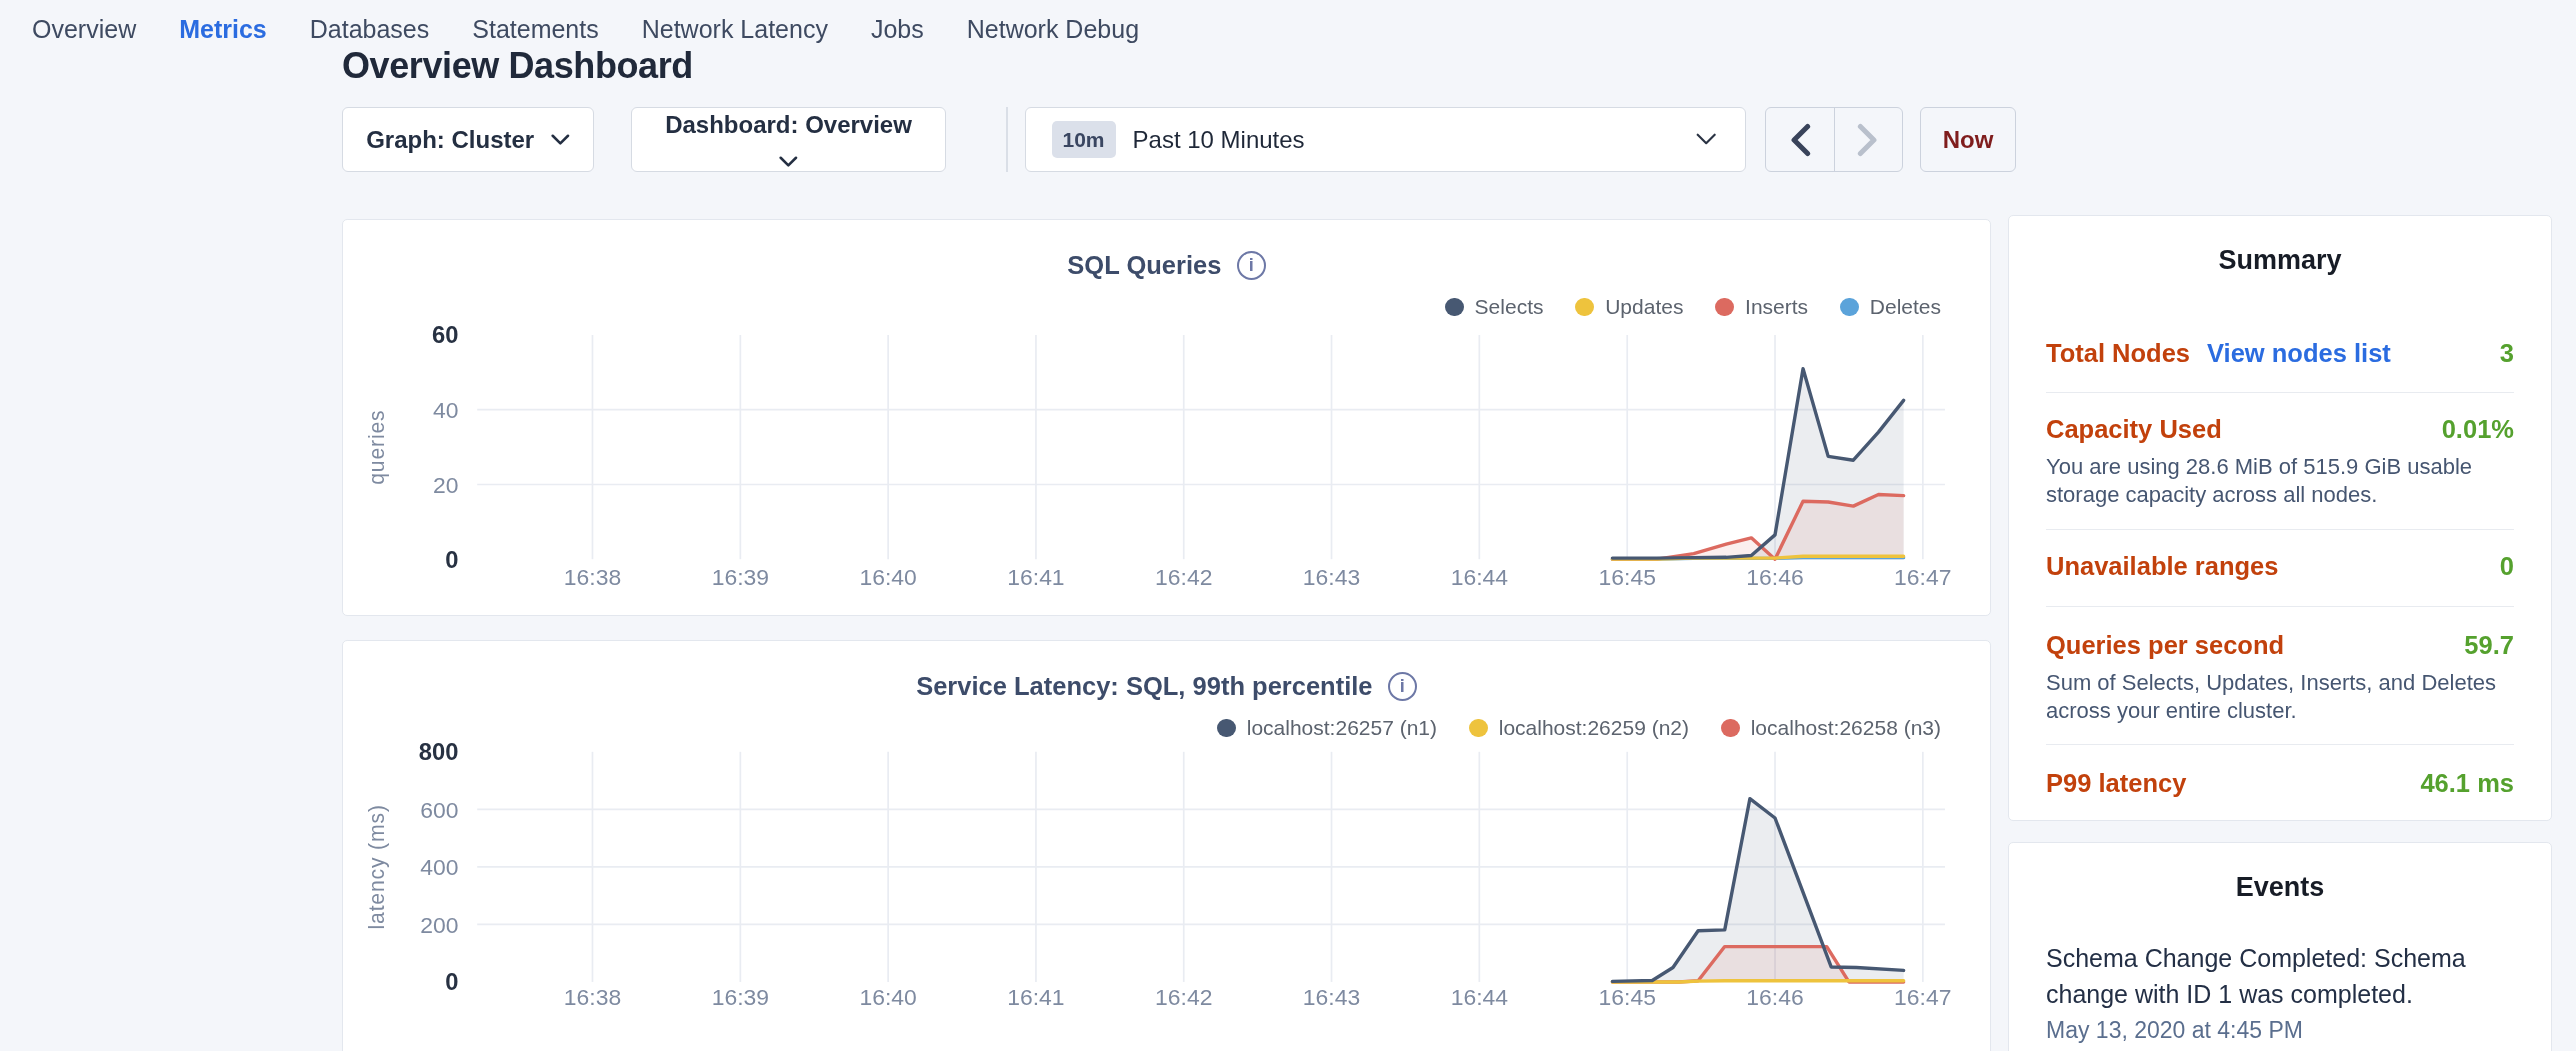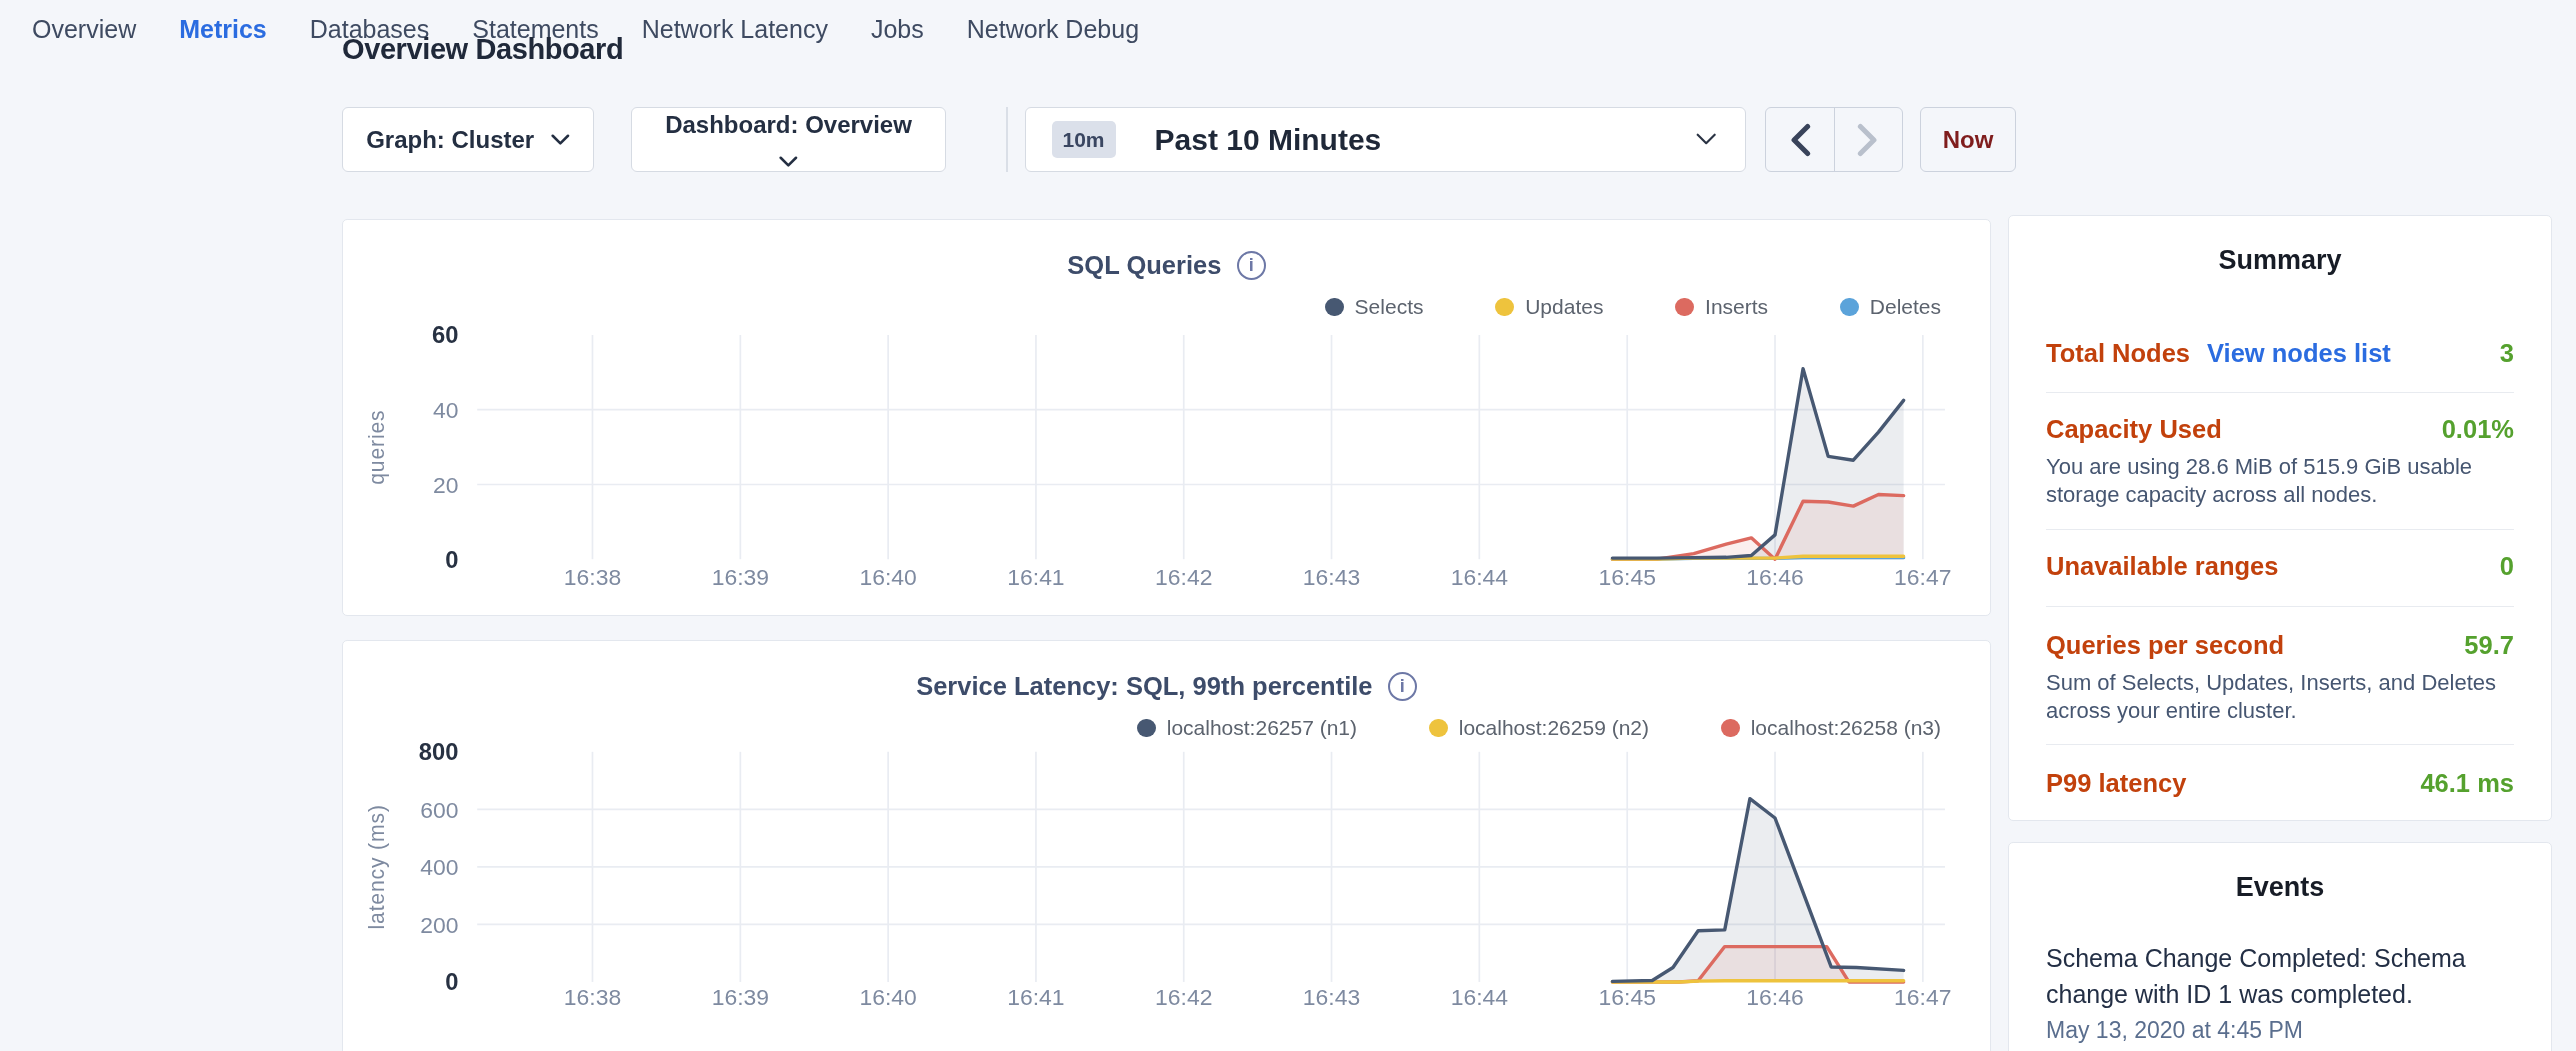--- a/index.html
+++ b/index.html
@@ -6,47 +6,47 @@
   body{
     width:2576px;height:1051px;overflow:hidden;position:relative;
     background:#f4f6fa;font-family:"Liberation Sans",sans-serif;
     -webkit-font-smoothing:antialiased;
   }
   
   .sidebar{position:absolute;left:32px;top:17px;display:flex;gap:43px;}
   .side-item{font-size:25px;line-height:25.5px;color:#3e4a61;cursor:pointer;white-space:nowrap;}
   .side-item.active{color:#2b6ce0;font-weight:700;}
   
-  .main-title{position:absolute;left:342px;top:14px;font-size:29px;font-weight:700;color:#20293a;letter-spacing:-0.4px;}
+  .main-title{position:absolute;left:342px;top:21px;font-size:36px;font-weight:700;color:#20293a;letter-spacing:-0.4px;}
   .btn{position:absolute;top:107px;height:65px;background:#ffffff;border:1.7px solid #d6dbe3;border-radius:6px;
        display:flex;align-items:center;justify-content:center;gap:17px;font-weight:700;font-size:24px;color:#242f42;
        box-sizing:border-box;cursor:pointer;}
   #graph-btn{left:342px;width:252px;}
   #dash-btn{left:631px;width:315px;flex-direction:column;}
   .vdivider{position:absolute;left:1006px;top:107px;height:65px;width:1.7px;background:#dadfe7;}
   #time-picker{left:1025px;width:721px;justify-content:flex-start;padding:0 25.5px;}
   .tw-badge{background:#dbe0ea;border-radius:5.1px;padding:6.8px 11px;font-size:21px;font-weight:700;color:#3a4661;}
-  .tw-label{margin-left:22px;font-size:30px;font-weight:700;color:#1f2838;}
+  .tw-label{font-size:24px;font-weight:400;color:#1f2838;}
   .tw-chevron{position:absolute;right:29px;top:0;height:100%;display:flex;align-items:center;}
   #arrow-group{left:1765px;width:138px;padding:0;background:transparent;border-color:#ccd2dd;overflow:hidden;gap:0;}
   .arrow-cell{width:50%;height:100%;display:flex;align-items:center;justify-content:center;cursor:pointer;}
   .arrow-cell.first{border-right:1.7px solid #ccd2dd;}
   #now-btn{left:1920px;width:96px;background:transparent;border-color:#ccd2dd;color:#7f1d1d;}
   
   .card{position:absolute;background:#ffffff;border:0.9px solid #e3e7ee;border-radius:5.1px;box-sizing:border-box;}
   #chart1{left:342px;top:219px;width:1649px;height:397px;}
   #chart2{left:342px;top:640px;width:1649px;height:425px;}
   #summary-card{left:2008px;top:215px;width:544px;height:606px;}
   #events-card{left:2008px;top:842px;width:544px;height:221px;}
   
   .chart-header{position:absolute;top:31px;left:0;width:100%;display:flex;justify-content:center;align-items:center;gap:15.3px;}
   .chart-title{font-size:25.5px;font-weight:700;color:#3d4c6a;}
   .info-icon{width:29px;height:29px;border:2.1px solid #6d78a6;border-radius:50%;color:#6d78a6;font-size:18px;
              display:flex;align-items:center;justify-content:center;font-weight:700;box-sizing:border-box;cursor:pointer;}
-  .chart-legend{position:absolute;top:75px;right:49px;display:flex;gap:72px;align-items:center;}
+  .chart-legend{position:absolute;top:75px;right:49px;display:flex;gap:32px;align-items:center;}
   .legend-item{display:flex;align-items:center;gap:11px;font-size:21px;color:#5c636e;cursor:pointer;}
   .legend-dot{width:18.7px;height:18.7px;border-radius:50%;display:inline-block;}
   .chart-svg{position:absolute;left:0;top:0;width:100%;height:100%;}
   .xtick{fill:#7e8aa0;font-size:27px;text-anchor:middle;font-family:"Liberation Sans",sans-serif;}
   .ytick{fill:#7e8aa0;font-size:27px;text-anchor:end;font-family:"Liberation Sans",sans-serif;}
   .ytick.strong{fill:#273142;font-weight:700;font-size:28px;}
   .axis-title{fill:#7e8aa0;font-size:25px;text-anchor:middle;letter-spacing:1px;font-family:"Liberation Sans",sans-serif;}
   
   .panel-inner{padding:0 37px;}
   .panel-title{margin-top:29px;text-align:center;font-size:27px;font-weight:700;color:#171c26;line-height:31px;}

